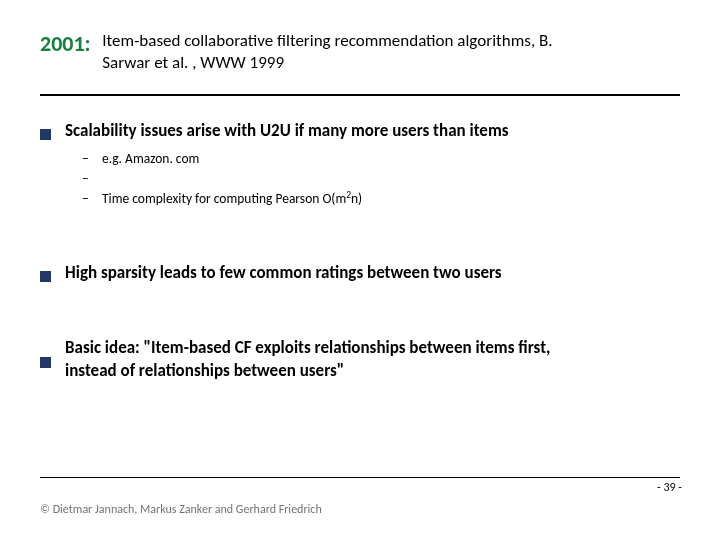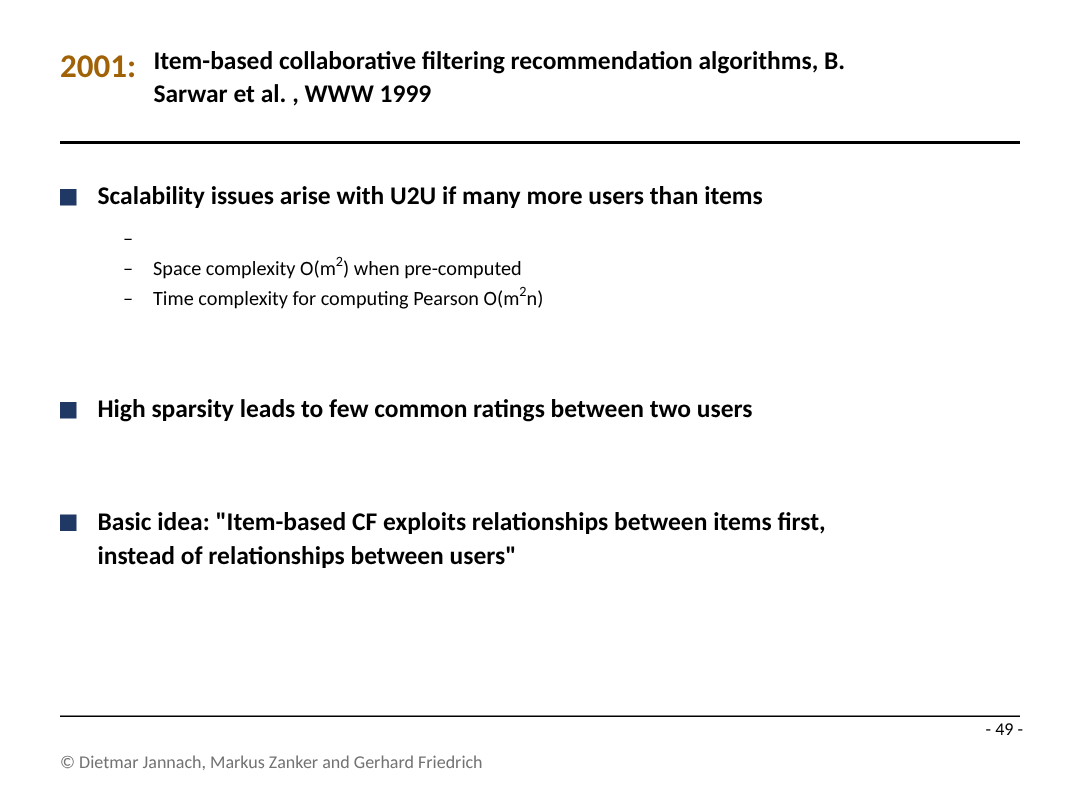--- a/index.html
+++ b/index.html
@@ -20,31 +20,31 @@
   }
   .header {
     position: absolute;
     top: 30px;
     left: 40px;
     right: 40px;
   }
   .year {
     font-size: 22px;
     font-weight: 700;
-    color: #a16207;
+    color: #15803d;
     display: inline-block;
     vertical-align: top;
   }
   .title-block {
     display: inline-block;
     vertical-align: top;
     margin-left: 8px;
     max-width: 560px;
     font-size: 17px;
-    font-weight: 700;
+    font-weight: 400;
     color: #000;
     line-height: 1.3;
   }
   .hr {
     position: absolute;
     top: 94px;
     left: 40px;
     right: 40px;
     border-top: 2px solid #000;
   }
@@ -52,21 +52,21 @@
     position: absolute;
     top: 120px;
     left: 40px;
     right: 40px;
   }
   .pt {
     margin-bottom: 28px;
   }
   .pt-main {
     display: flex;
-    align-items: flex-start;
+    align-items: center;
     font-size: 17px;
     font-weight: 700;
     line-height: 1.35;
   }
   .sq {
     flex: 0 0 11px;
     width: 11px;
     height: 11px;
     background: #1f3864;
     margin-top: 6px;
@@ -134,24 +134,24 @@
     <div class="pt">
       <div class="pt-main">
         <span class="sq"></span>
         <span>
           <span>Scalability issues arise with U2U if many more users than items</span><br>
         </span>
       </div>
       <div class="sub">
         <div class="sub-row">
           <span class="dash">–</span>
+          <span>e.g. Amazon. com</span>
         </div>
         <div class="sub-row">
           <span class="dash">–</span>
-          <span>Space complexity O(m<sup>2</sup>) when pre-computed</span>
         </div>
         <div class="sub-row">
           <span class="dash">–</span>
           <span>Time complexity for computing Pearson O(m<sup>2</sup>n)</span>
         </div>
       </div>
     </div>
 
     <div class="pt" style="margin-top:52px;">
       <div class="pt-main">
@@ -167,15 +167,15 @@
           <span>Basic idea: "Item-based CF exploits relationships between items first,</span><br>
           <span>instead of relationships between users"</span>
         </span>
       </div>
     </div>
 
   </div>
 
   <div class="footer-line"></div>
   <div class="copyright">© Dietmar Jannach, Markus Zanker and Gerhard Friedrich</div>
-  <div class="pagenum">- 49 -</div>
+  <div class="pagenum">- 39 -</div>
 
 </div>
 
 </body></html>

